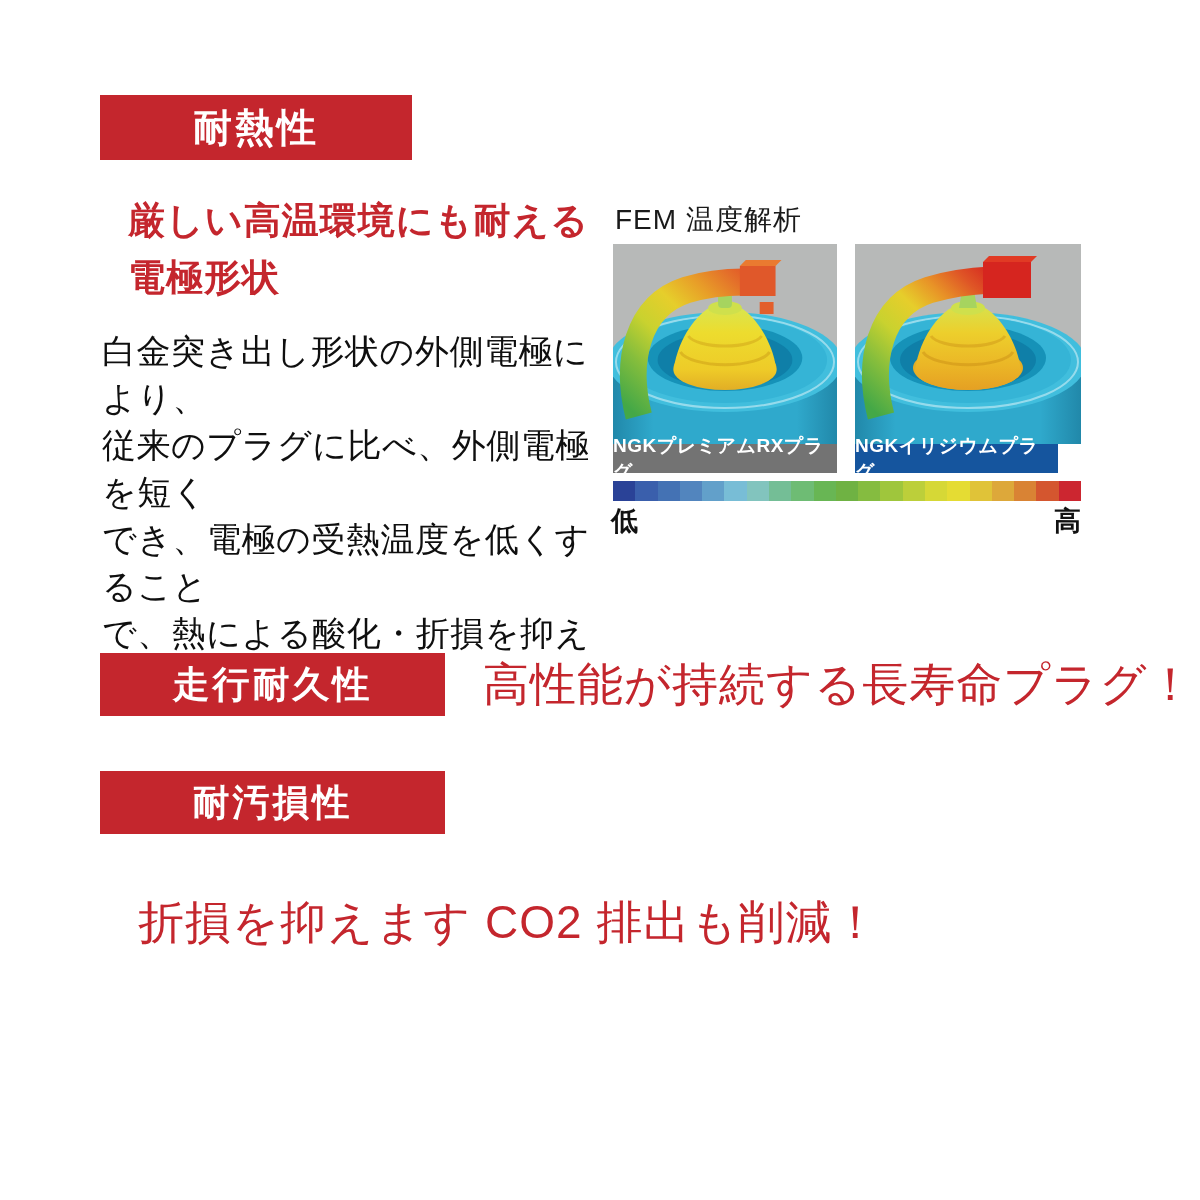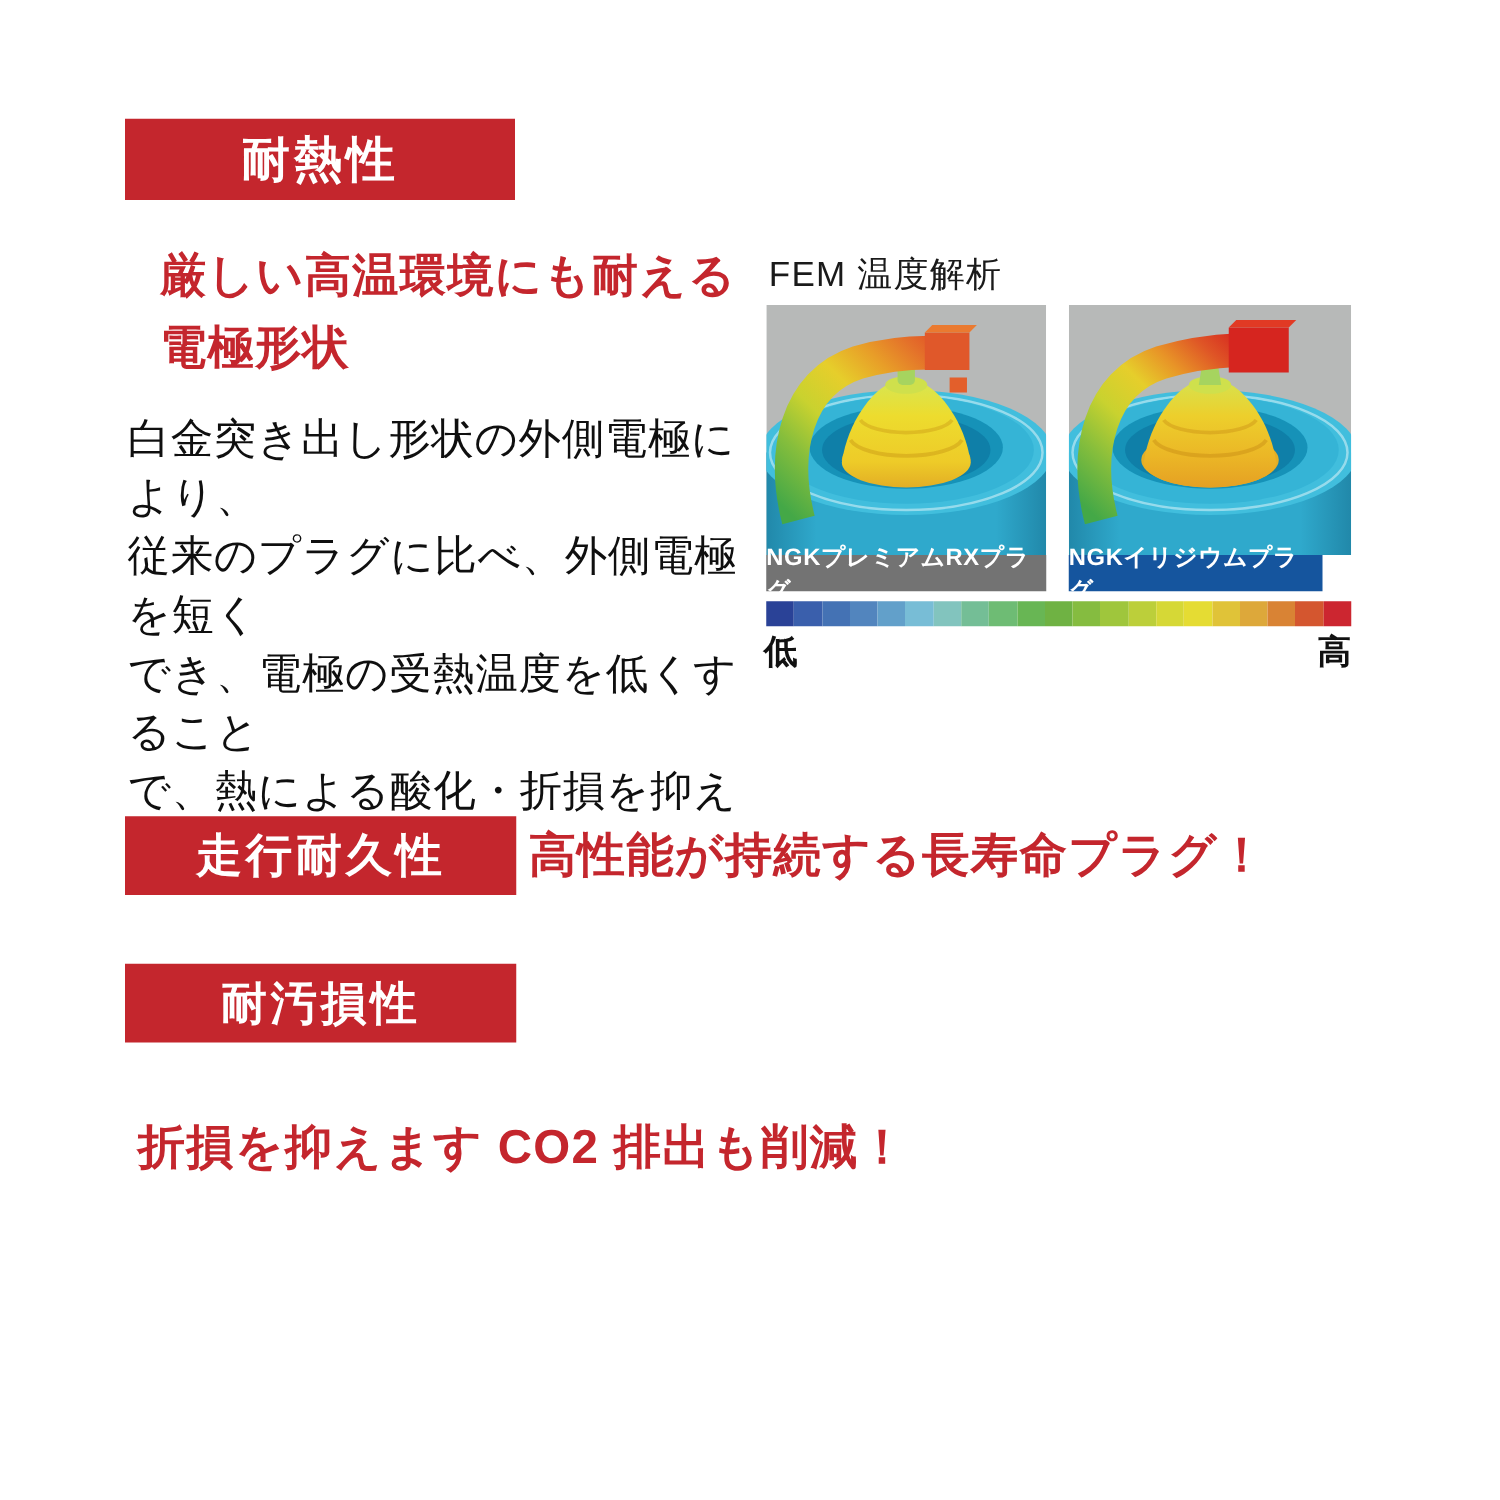--- a/index.html
+++ b/index.html
@@ -38,26 +38,26 @@
   .img-label-left{left:613px;top:444px;width:224px;background:#737373;}
   .img-label-right{left:855px;top:444px;width:203px;background:#15559E;}
   .temp-scale{left:613px;top:481px;width:468px;height:20px;display:flex;}
   .scale-seg{flex:1 1 0;height:100%;}
   .scale-labels{
     left:611px;top:503px;width:470px;display:flex;justify-content:space-between;
     font-size:27px;font-weight:bold;color:#111111;
   }
   
   .feature-row{left:100px;display:flex;align-items:center;width:1050px;}
-  .feature-row .badge{width:313px;height:63px;font-size:37px;flex:0 0 auto;}
+  .feature-row .badge{width:345px;height:63px;font-size:37px;flex:0 0 auto;}
   .row-1{top:653px;}
   .row-2{top:771px;}
   .row-3{top:892px;}
   .feature-text{
-    margin-left:10px;color:#C4262D;font-weight:bold;font-size:38px;
+    margin-left:38px;color:#C4262D;font-weight:normal;font-size:46px;
     letter-spacing:1px;white-space:nowrap;
   }
 </style>
 </head>
 <body>
 
 <div class="abs badge badge-top">耐熱性</div>
 
 <div class="abs heading">厳しい高温環境にも耐える
 電極形状</div>

